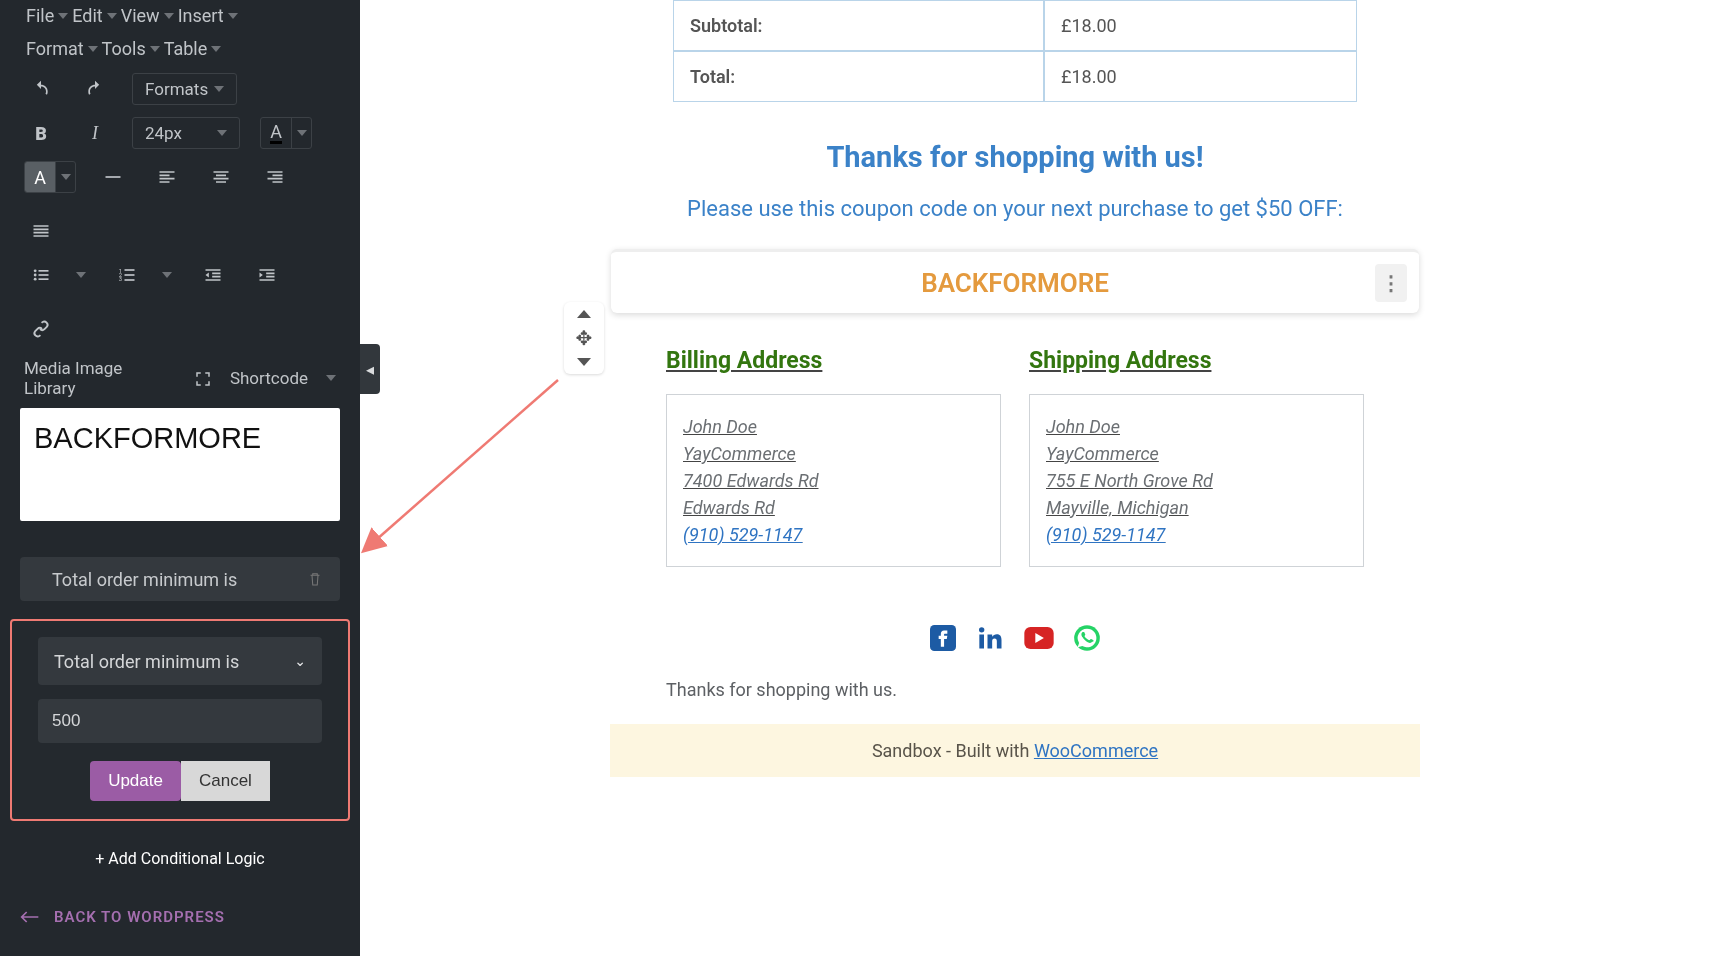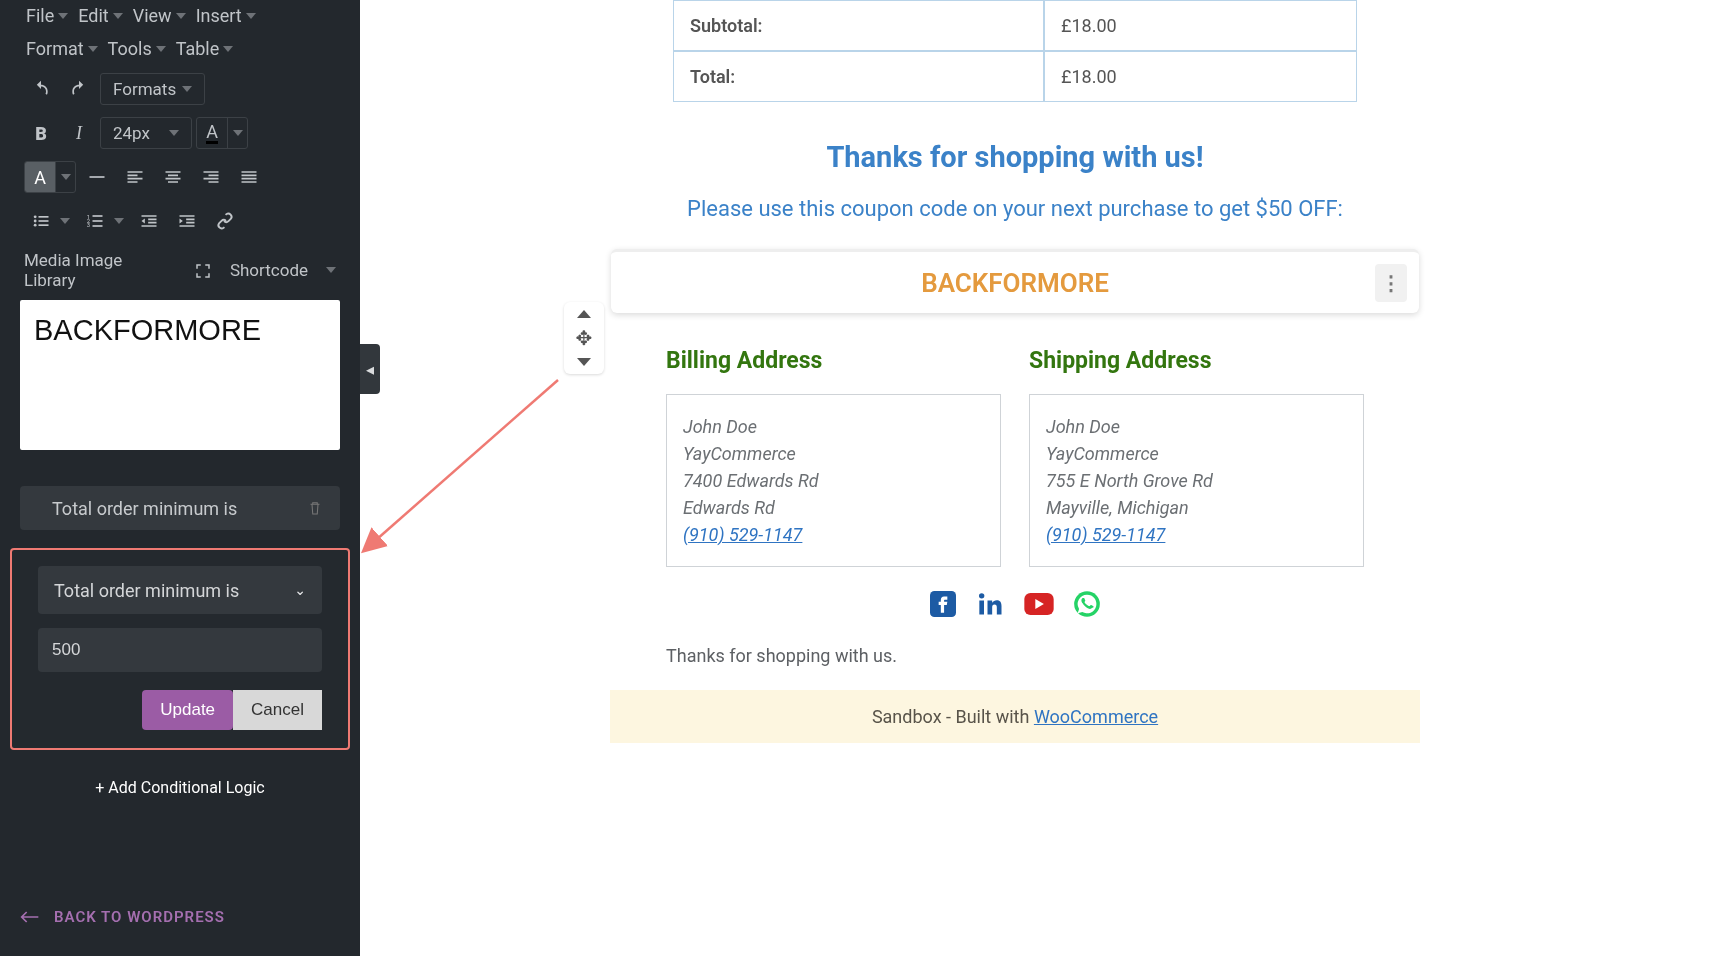--- a/index.html
+++ b/index.html
@@ -20,21 +20,20 @@
     width: 360px;
     height: 100%;
     background: #23282d;
     color: #c0c4c8;
     display: flex;
     flex-direction: column;
   }
 
   .menubar {
     display: flex;
-    gap: 6px;
     padding: 2px 24px 6px 24px;
     flex-wrap: wrap;
     font-size: 18px;
   }
   .menubar .menu-item {
     display: flex;
     align-items: center;
     gap: 4px;
     padding: 3px 2px;
     cursor: pointer;
@@ -42,21 +41,21 @@
   .caret-down {
     width: 0; height: 0;
     border-left: 5px solid transparent;
     border-right: 5px solid transparent;
     border-top: 6px solid #6e7277;
   }
 
   .toolbar-row {
     display: flex;
     align-items: center;
-    gap: 4px;
+    gap: 20px;
     padding: 4px 24px 6px 24px;
     flex-wrap: wrap;
   }
   .tool-btn {
     width: 34px;
     height: 34px;
     display: flex;
     align-items: center;
     justify-content: center;
     border-radius: 3px;
@@ -173,21 +172,21 @@
     height: 44px;
     width: 100%;
     padding: 0 14px;
     color: #d4d6d8;
     font-size: 17px;
     margin-bottom: 18px;
     outline: none;
   }
   .cond-actions {
     display: flex;
-    justify-content: flex-end;
+    justify-content: center;
     gap: 0;
   }
   .btn-update {
     background: #9b5ca5;
     color: #fff;
     border: none;
     padding: 10px 18px;
     font-size: 17px;
     border-radius: 4px;
     cursor: pointer;
@@ -346,21 +345,22 @@
     align-items: center;
     justify-content: center;
     font-size: 20px;
     cursor: pointer;
   }
 
   .addr-row {
     display: flex;
     gap: 28px;
     padding: 0 56px;
-    margin-bottom: 24px;
+    margin-bottom: 58px;
+    text-decoration: underline;
   }
   .addr-col { flex: 1; }
   .addr-heading {
     color: #33760f;
     font-size: 23px;
     font-weight: 700;
     margin-bottom: 20px;
   }
   .addr-box {
     border: 1px solid #cfd3d7;
@@ -454,21 +454,21 @@
       </div>
     <div class="formats-select">
         <span>Formats</span>
         <span class="caret-down"></span>
       </div>
   </div>
 
   <div class="toolbar-row">
     <div class="tool-btn" style="font-weight:900;">B</div>
     <div class="tool-btn" style="font-style:italic; font-family:serif;">I</div>
-    <div class="fontsize-select" style="width:92px;">
+    <div class="fontsize-select" style="width:108px;">
         <span>24px</span>
         <span style="flex:1"></span>
         <span class="caret-down"></span>
       </div>
     <div class="color-btn">
       <div class="swatch">
           <span style="border-bottom:3px solid #000;line-height:1;">A</span>
         </div>
       <div class="arrow">
           <span class="caret-down"></span>

